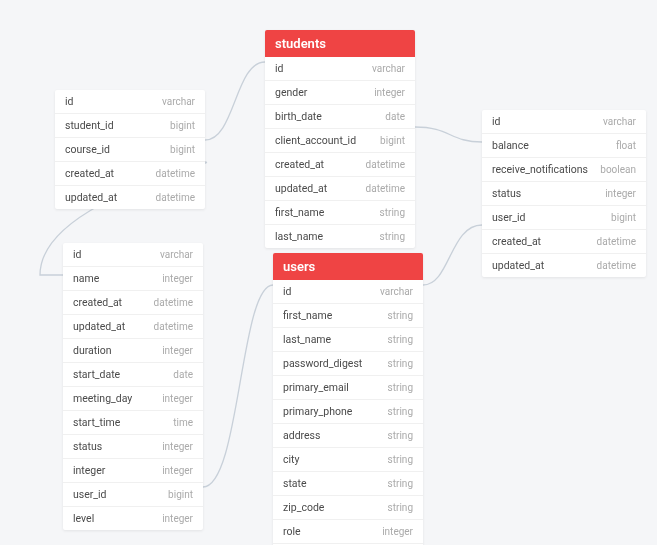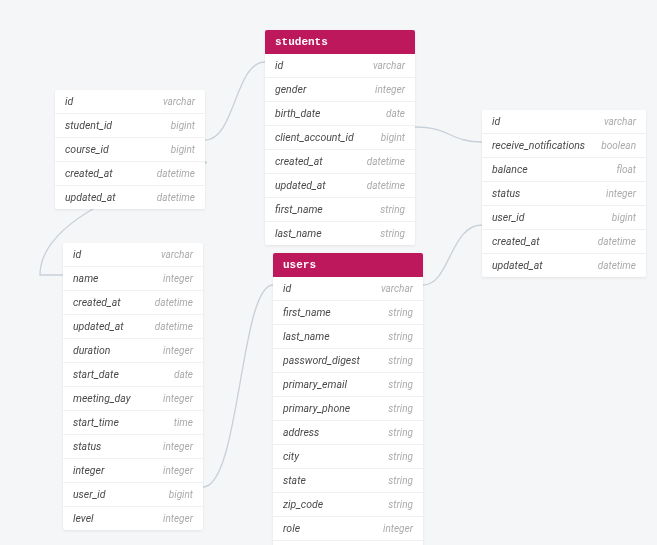--- a/index.html
+++ b/index.html
@@ -14,35 +14,33 @@
     color: #333;
   }
   .table {
     position: absolute;
     background: #fff;
     border-radius: 2px;
     box-shadow: 0 1px 3px rgba(0,0,0,0.08);
     width: 150px;
   }
   .table-header {
-    background: #be185d;
+    background: #ef4444;
     color: #fff;
     font-weight: 600;
     padding: 6px 10px;
     border-radius: 2px 2px 0 0;
-    font-size: 11px;
-    font-family: Liberation Mono, monospace;
+    font-size: 13px;
   }
   .table-row {
     display: flex;
     justify-content: space-between;
     align-items: center;
     padding: 5px 10px;
     border-bottom: 1px solid #f0f0f0;
-    font-style: italic;
   }
   .table-row:last-child { border-bottom: none; }
   .col-name {
     color: #4a4a4a;
   }
   .col-type {
     color: #aaa;
     font-size: 10px;
   }
   svg.connectors {
@@ -127,28 +125,28 @@
         <span class="col-name">updated_at</span>
         <span class="col-type">datetime</span>
       </div>
     </div>
     <div class="table" style="left: 482px; top: 110px; width: 164px;">
       <div class="table-row">
         <span class="col-name">id</span>
         <span class="col-type">varchar</span>
       </div>
       <div class="table-row">
+        <span class="col-name">balance</span>
+        <span class="col-type">float</span>
+      </div>
+      <div class="table-row">
         <span class="col-name">receive_notifications</span>
         <span class="col-type">boolean</span>
       </div>
       <div class="table-row">
-        <span class="col-name">balance</span>
-        <span class="col-type">float</span>
-      </div>
-      <div class="table-row">
         <span class="col-name">status</span>
         <span class="col-type">integer</span>
       </div>
       <div class="table-row">
         <span class="col-name">user_id</span>
         <span class="col-type">bigint</span>
       </div>
       <div class="table-row">
         <span class="col-name">created_at</span>
         <span class="col-type">datetime</span>

